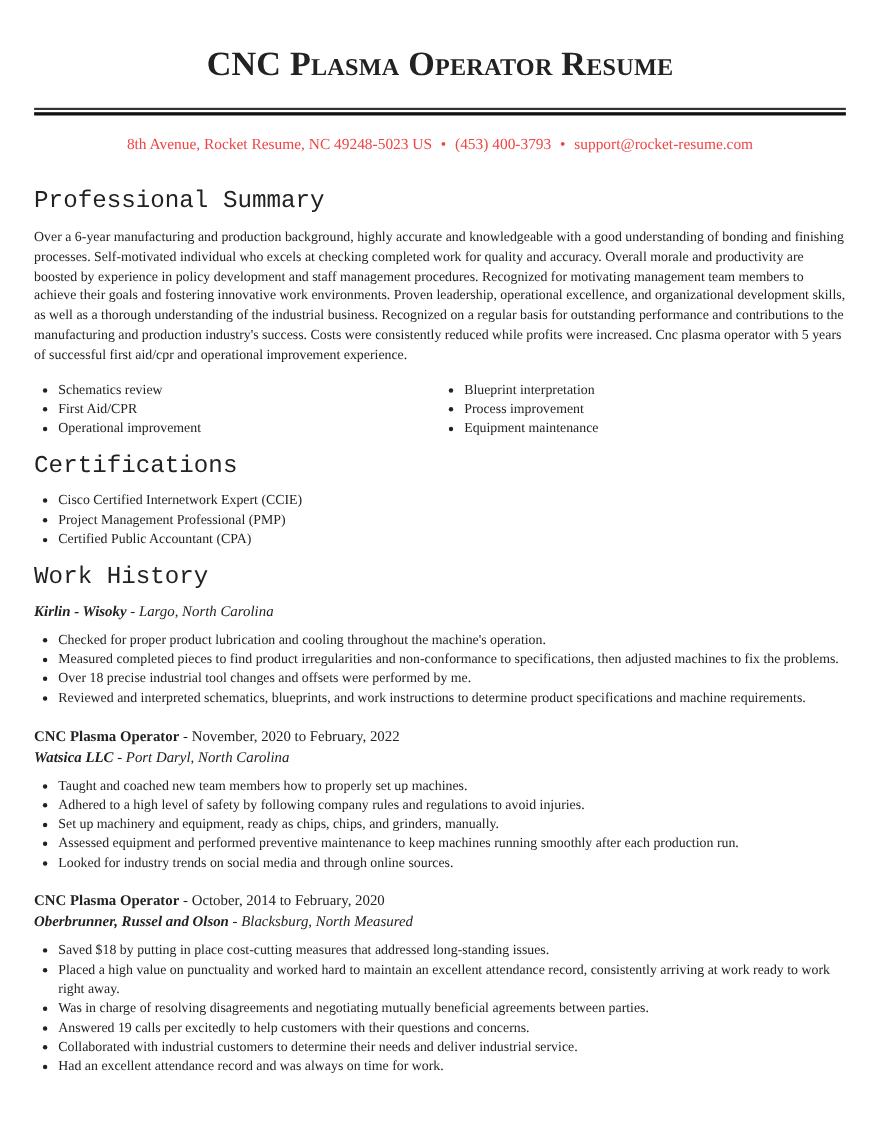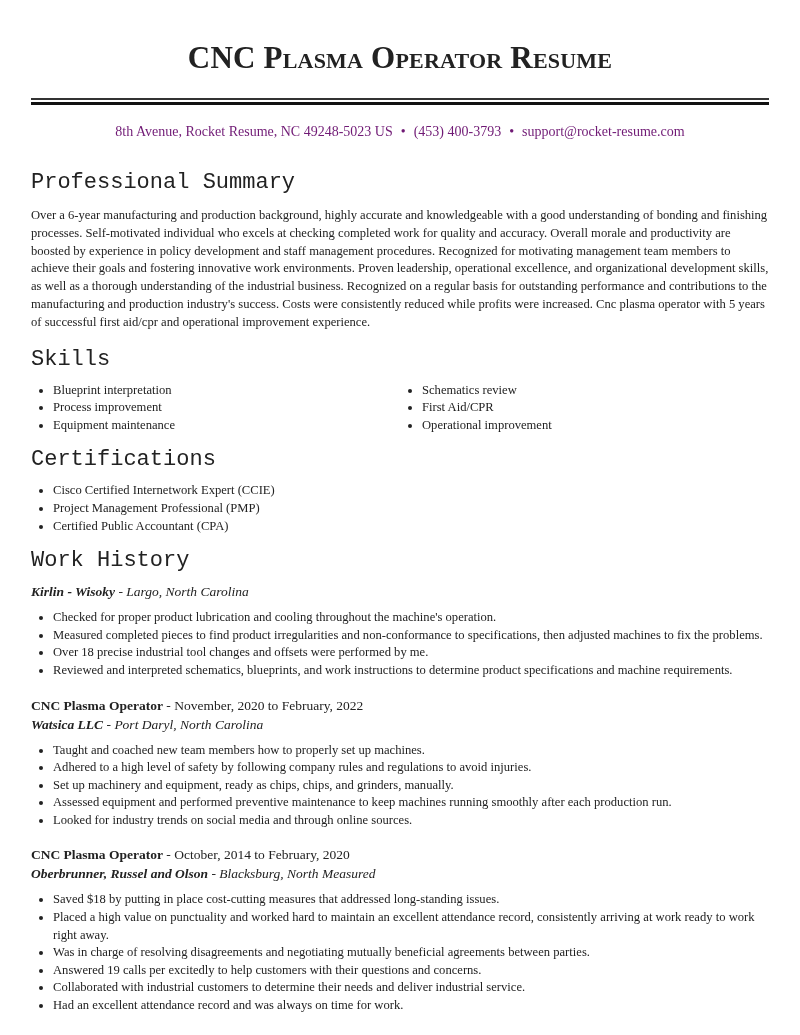--- a/index.html
+++ b/index.html
@@ -40,21 +40,21 @@
     .rule-thick {
       height: 3px;
       background: #111;
       margin-top: 2px;
     }
     .contact {
       text-align: center;
       font-size: 14px;
       margin-top: 18px;
       line-height: 18px;
-      color: #701a75;
+      color: #ef4444;
     }
     .contact .sep {
       margin: 0 8px;
     }
     h2 {
       font-weight: normal;
       font-size: 22px;
       margin: 0;
       line-height: 28px;
       color: #222;
@@ -117,31 +117,30 @@
   <div class="contact">
     <span>8th Avenue, Rocket Resume, NC 49248-5023 US</span><span class="sep">•</span><span>(453) 400-3793</span><span class="sep">•</span><span>support@rocket-resume.com</span>
   </div>
 
   <section class="sec-summary">
     <h2>Professional Summary</h2>
     <p class="summary" style="margin-bottom:0">Over a 6-year manufacturing and production background, highly accurate and knowledgeable with a good understanding of bonding and finishing processes. Self-motivated individual who excels at checking completed work for quality and accuracy. Overall morale and productivity are boosted by experience in policy development and staff management procedures. Recognized for motivating management team members to achieve their goals and fostering innovative work environments. Proven leadership, operational excellence, and organizational development skills, as well as a thorough understanding of the industrial business. Recognized on a regular basis for outstanding performance and contributions to the manufacturing and production industry's success. Costs were consistently reduced while profits were increased. Cnc plasma operator with 5 years of successful first aid/cpr and operational improvement experience.</p>
   </section>
 
   <section class="sec-skills">
-    <h2>Skills</h2>
     <div class="skills">
+      <ul>
+        <li>Schematics review</li>
+        <li>First Aid/CPR</li>
+        <li>Operational improvement</li>
+      </ul>
       <ul>
         <li>Blueprint interpretation</li>
         <li>Process improvement</li>
         <li>Equipment maintenance</li>
-      </ul>
-      <ul>
-        <li>Schematics review</li>
-        <li>First Aid/CPR</li>
-        <li>Operational improvement</li>
       </ul>
     </div>
   </section>
 
   <section class="sec-certs">
     <h2>Certifications</h2>
     <ul class="certs">
       <li>Cisco Certified Internetwork Expert (CCIE)</li>
       <li>Project Management Professional (PMP)</li>
       <li>Certified Public Accountant (CPA)</li>

